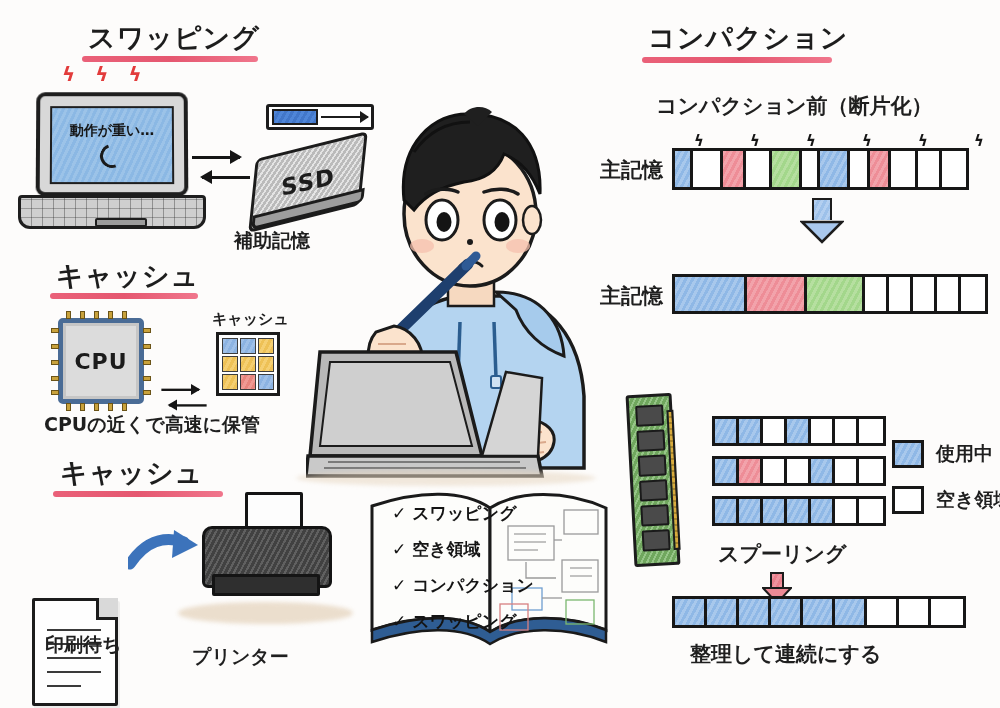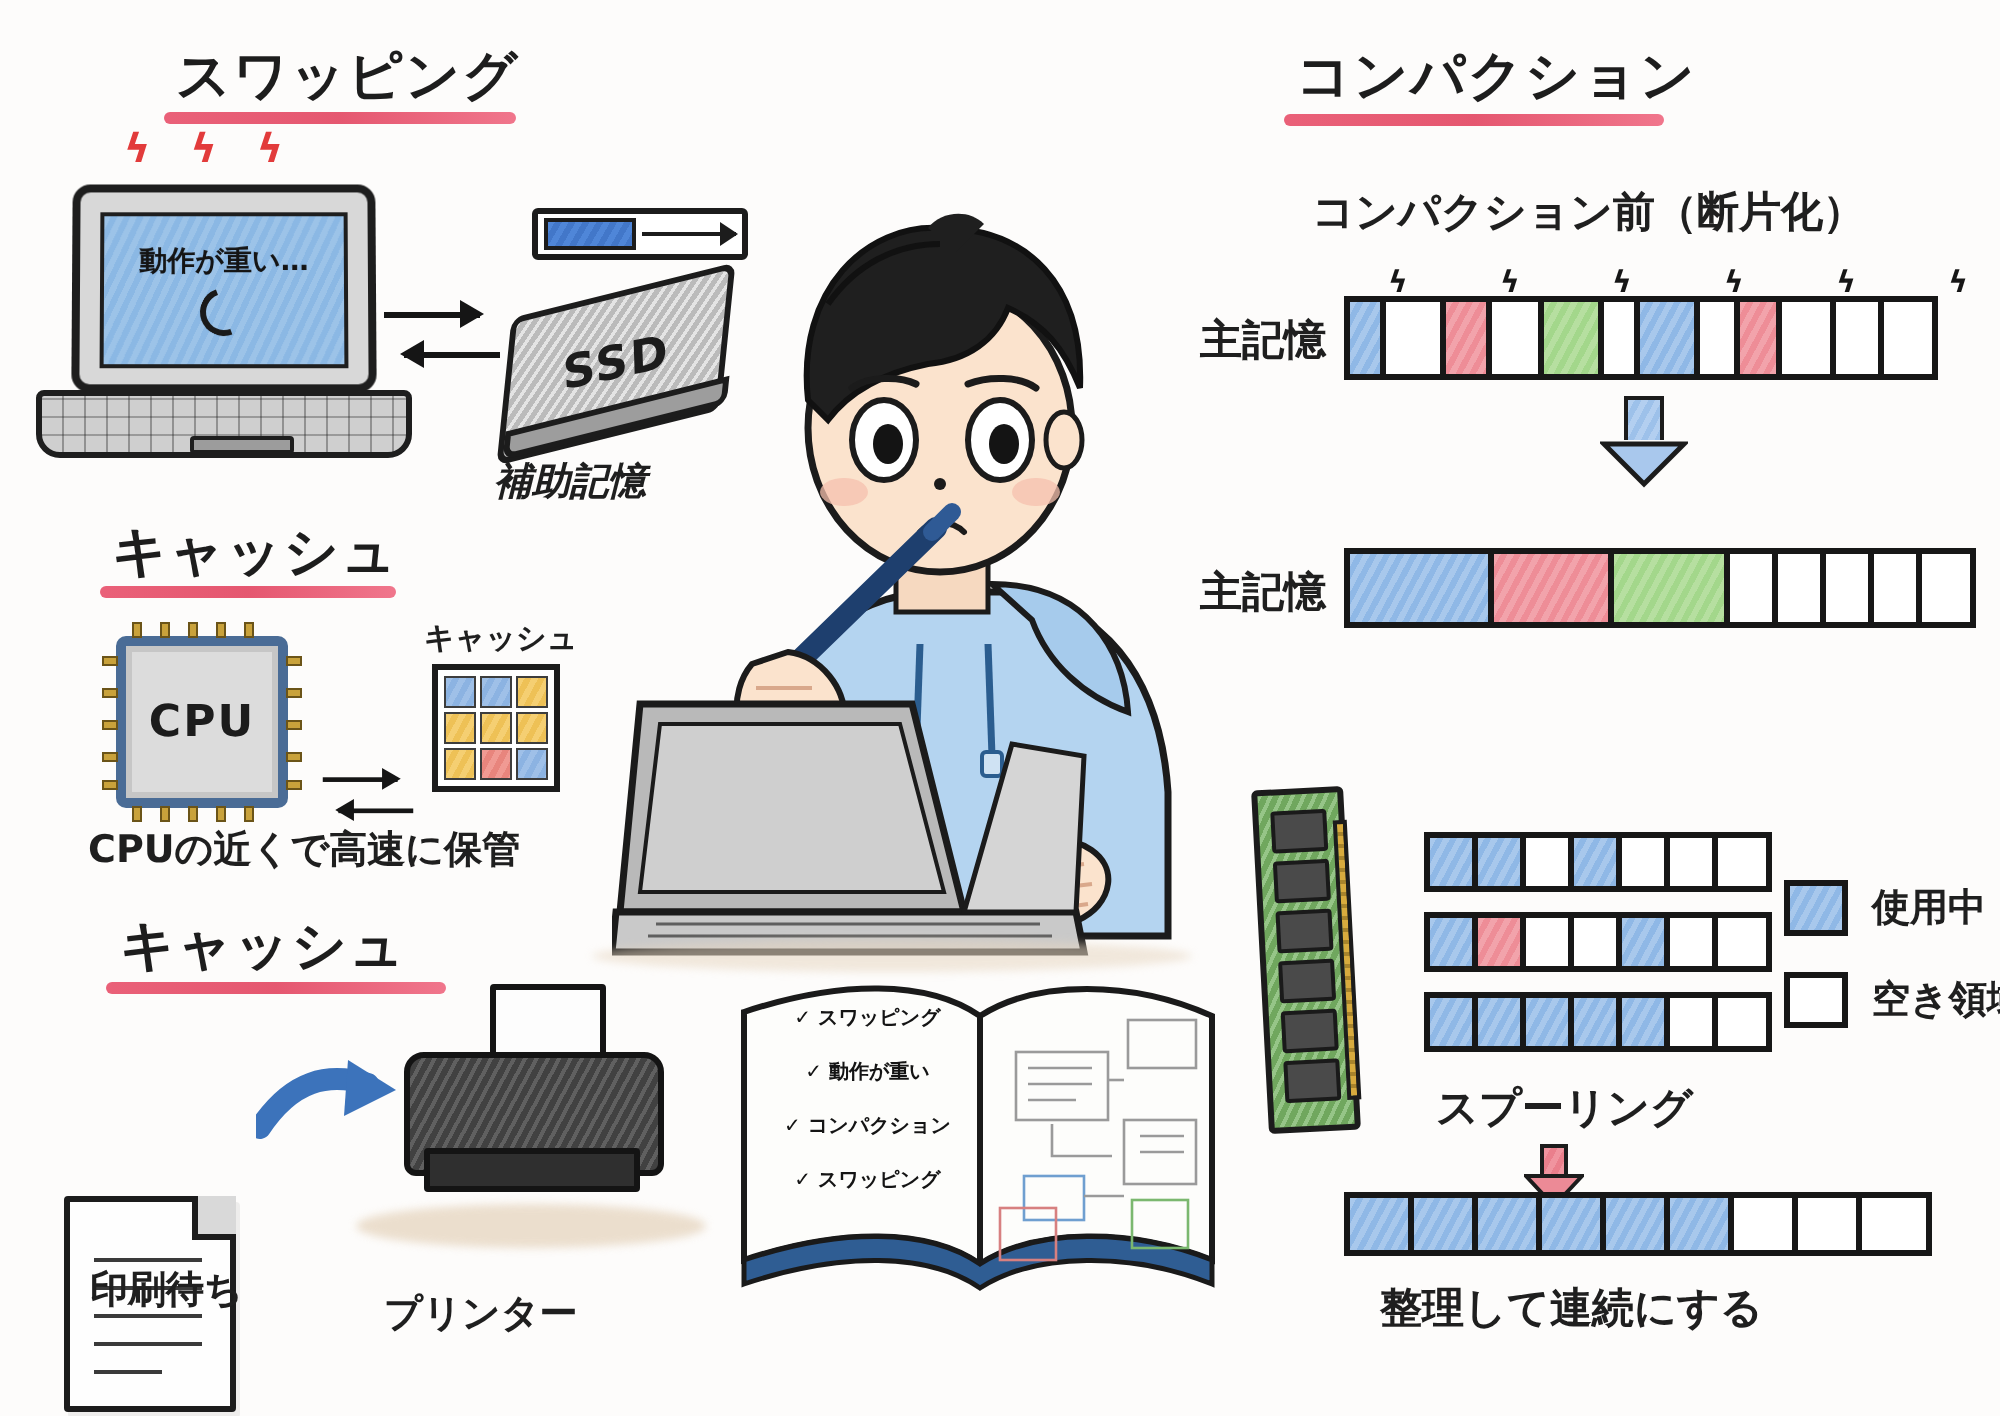--- a/index.html
+++ b/index.html
@@ -175,21 +175,21 @@
     position: relative; padding: 8px 4px;
     display:flex; flex-direction:column; gap: 4px; align-items:center;
   }
   .ram-chip { width: 28px; height: 21px; background:#4a4a4a; border:2px solid #1a1a1a; border-radius:2px; }
   .ram-gold { position:absolute; right: -4px; top: 14px; width: 7px; height: 140px;
     background: repeating-linear-gradient(0deg,#d8ab3e 0 4px,#a8842c 4px 6px); border:2px solid #1c1c1c; }
 
   
   .legend-row { display:flex; align-items:center; gap: 12px; }
   .legend-swatch { width: 32px; height: 28px; border: 3px solid #171717; }
-  .check-item { font-size: 10px; font-weight:600; color:#141414; white-space:nowrap;text-align:center; }
+  .check-item { font-size: 17px; font-weight:600; color:#141414; white-space:nowrap; }
 </style>
 </head>
 <body>
 
 <div id="canvas">
 
   <div class="abs jp section-title" style="left:88px; top:20px;">スワッピング</div>
   <div class="abs underline-red" style="left:82px; top:56px; width:176px;"></div>
 
   <div class="abs" style="left:62px; top:62px; display:flex; gap:20px;">
@@ -219,21 +219,21 @@
     <div class="progress-fill"></div>
     <div class="prog-arrow"></div>
   </div>
 
   <div class="abs" style="left:252px; top:146px;">
     <div class="ssd-body">
       <span class="ssd-text">SSD</span>
     </div>
     <div class="ssd-edge" style="top:56px;"></div>
   </div>
-  <div class="abs jp label" style="left:247px; top:228px;font-style:italic;">補助記憶</div>
+  <div class="abs jp label" style="left:234px; top:228px;">補助記憶</div>
 
   <div class="abs jp section-title" style="left:56px; top:258px;">キャッシュ</div>
   <div class="abs underline-red" style="left:50px; top:293px; width:148px;"></div>
 
   <div class="abs" style="left:58px; top:318px;">
     <div class="cpu-chip">
       <span class="jp">CPU</span>
     </div>
     <div class="pin" style="left:8px;  top:-7px; width:5px; height:8px;"></div>
     <div class="pin" style="left:22px; top:-7px; width:5px; height:8px;"></div>
@@ -391,21 +391,21 @@
         <path d="M148,52 L180,52"></path>
           <path d="M148,60 L180,60"></path>
           <path d="M148,68 L172,68"></path>
         <path d="M204,86 L226,86"></path>
           <path d="M204,94 L226,94"></path>
       </g>
     </svg>
   </div>
   <div class="abs" style="left:392px; top:502px; display:flex; flex-direction:column; gap:13px;">
     <div class="check-item jp">✓ スワッピング</div>
-    <div class="check-item jp">✓ 動作が重い</div>
+    <div class="check-item jp">✓ 空き領域</div>
     <div class="check-item jp">✓ コンパクション</div>
     <div class="check-item jp">✓ スワッピング</div>
   </div>
 
   <div class="abs jp section-title" style="left:648px; top:20px;">コンパクション</div>
   <div class="abs underline-red" style="left:642px; top:57px; width:190px;"></div>
 
   <div class="abs jp label-lg" style="left:656px; top:92px;">コンパクション前（断片化）</div>
 
   <div class="abs" style="left:694px; top:132px; width:290px; display:flex; justify-content:space-between;">

